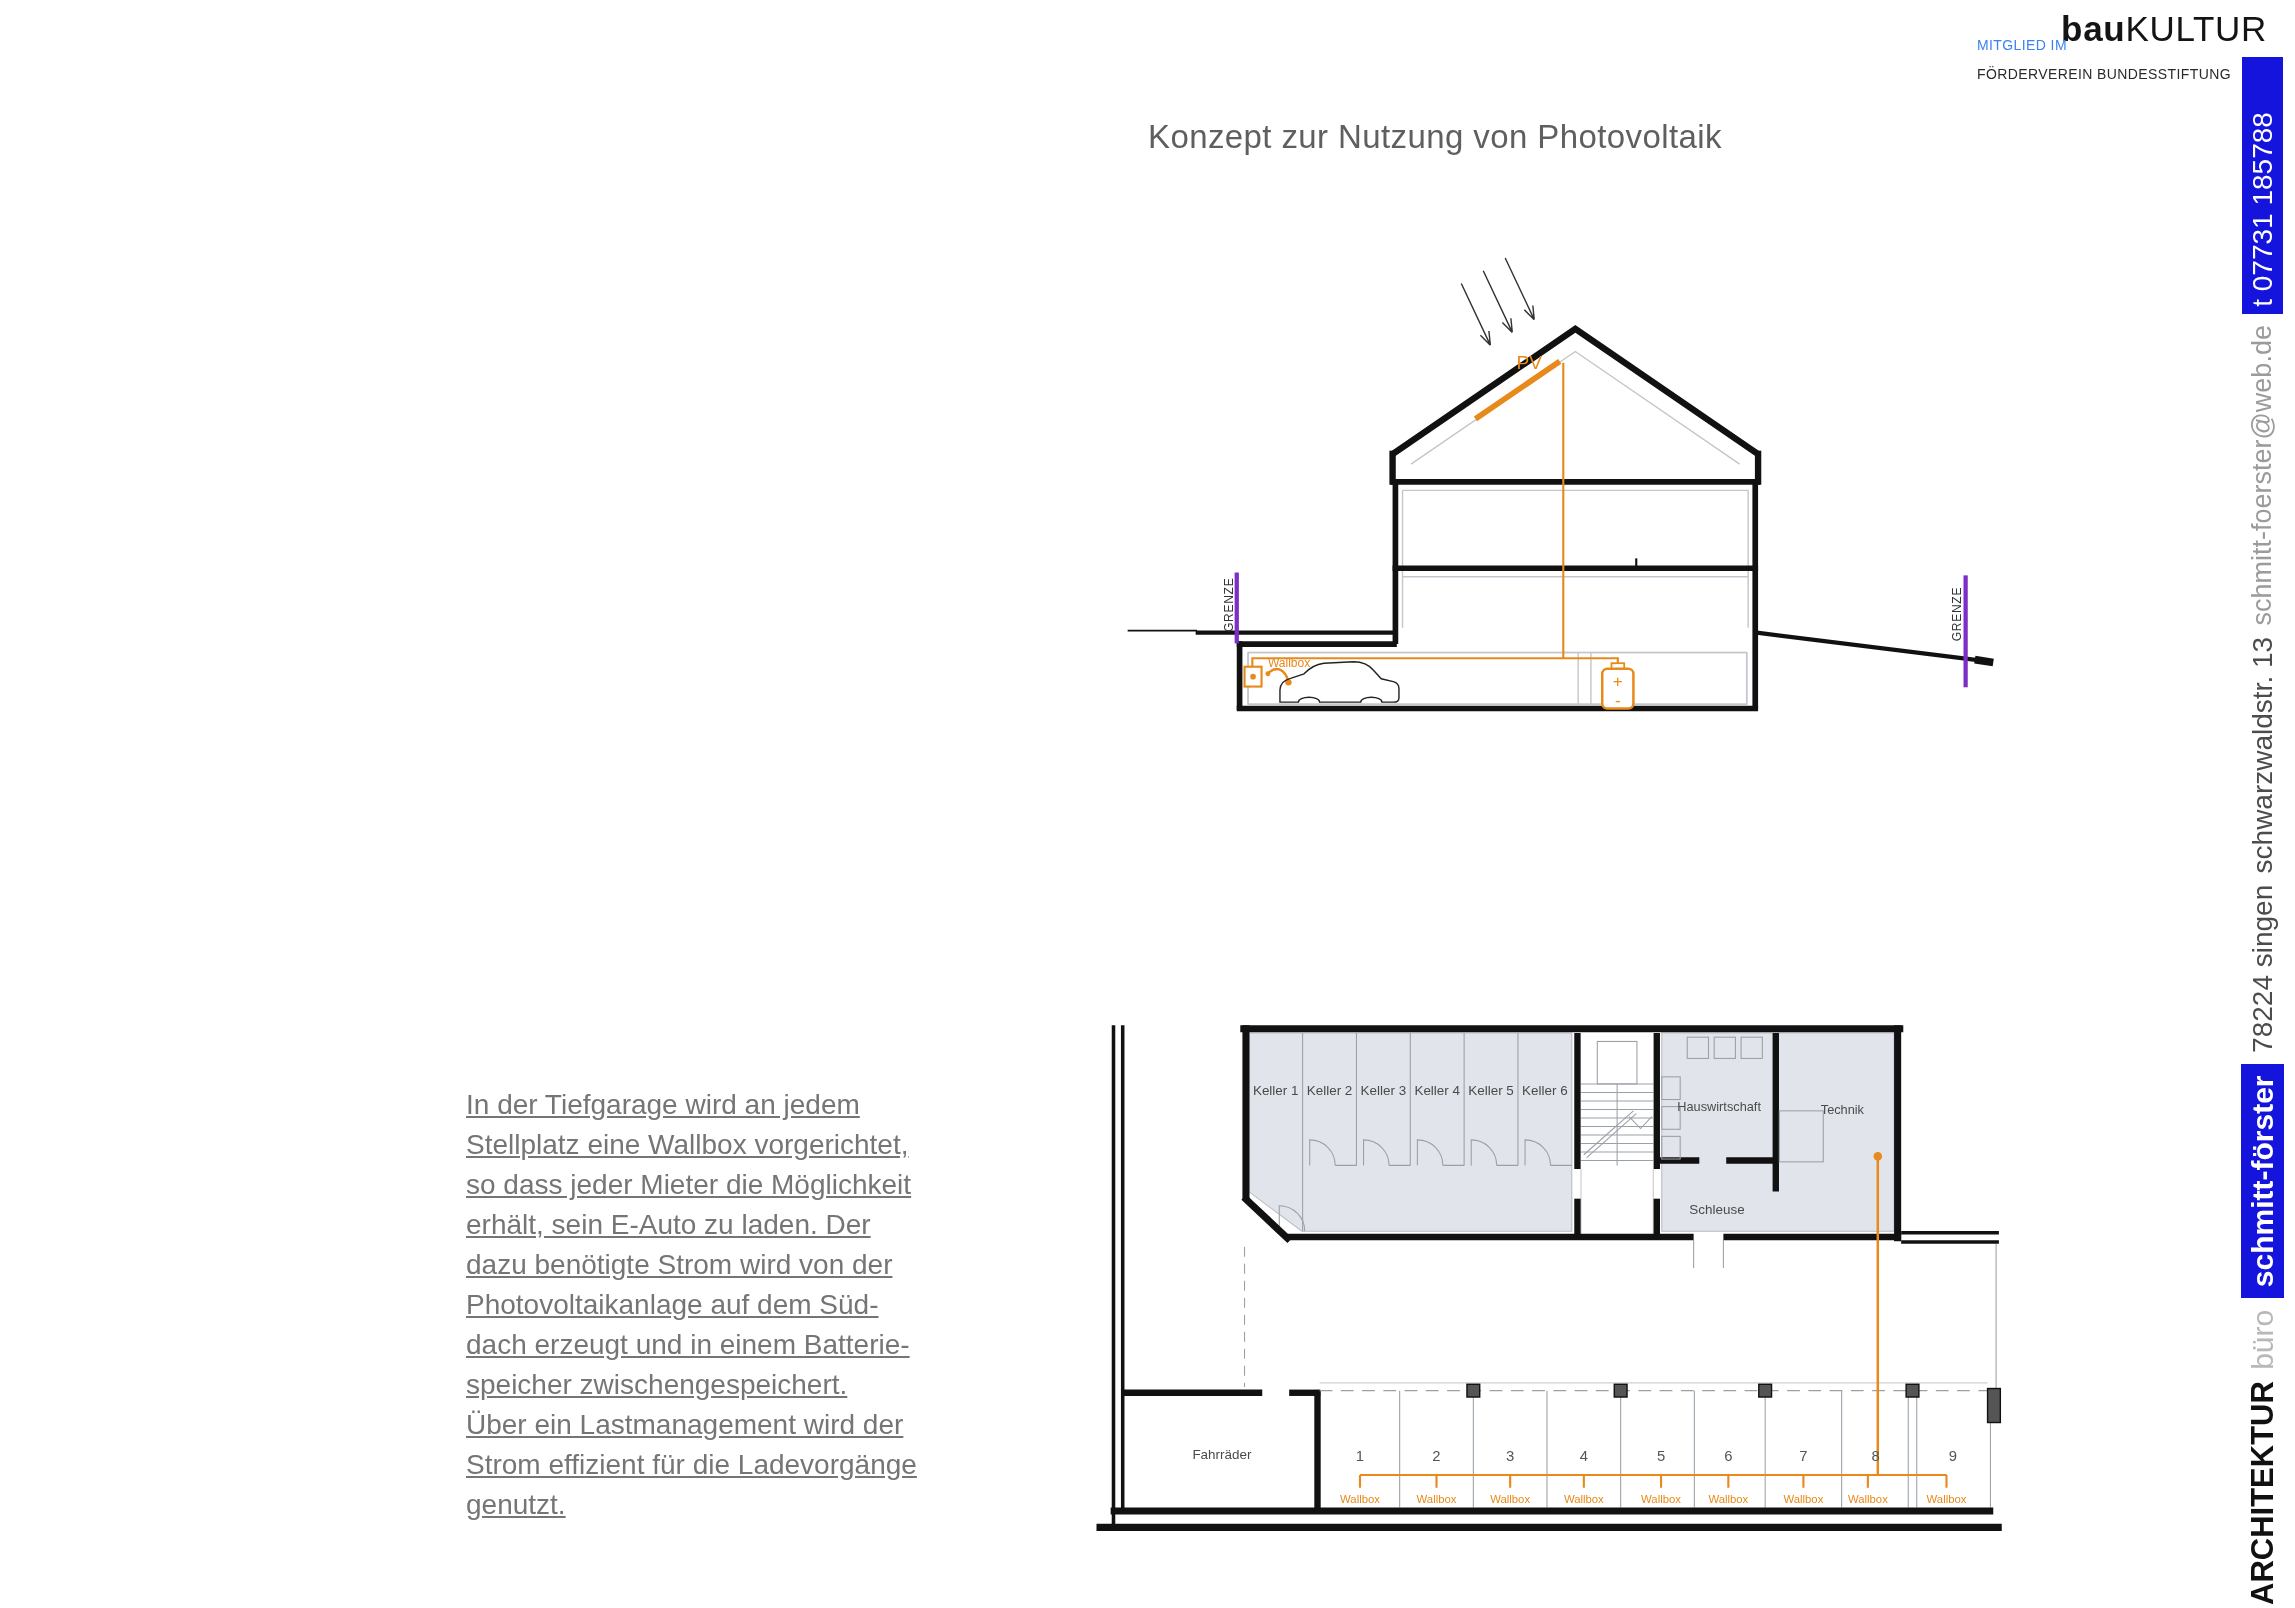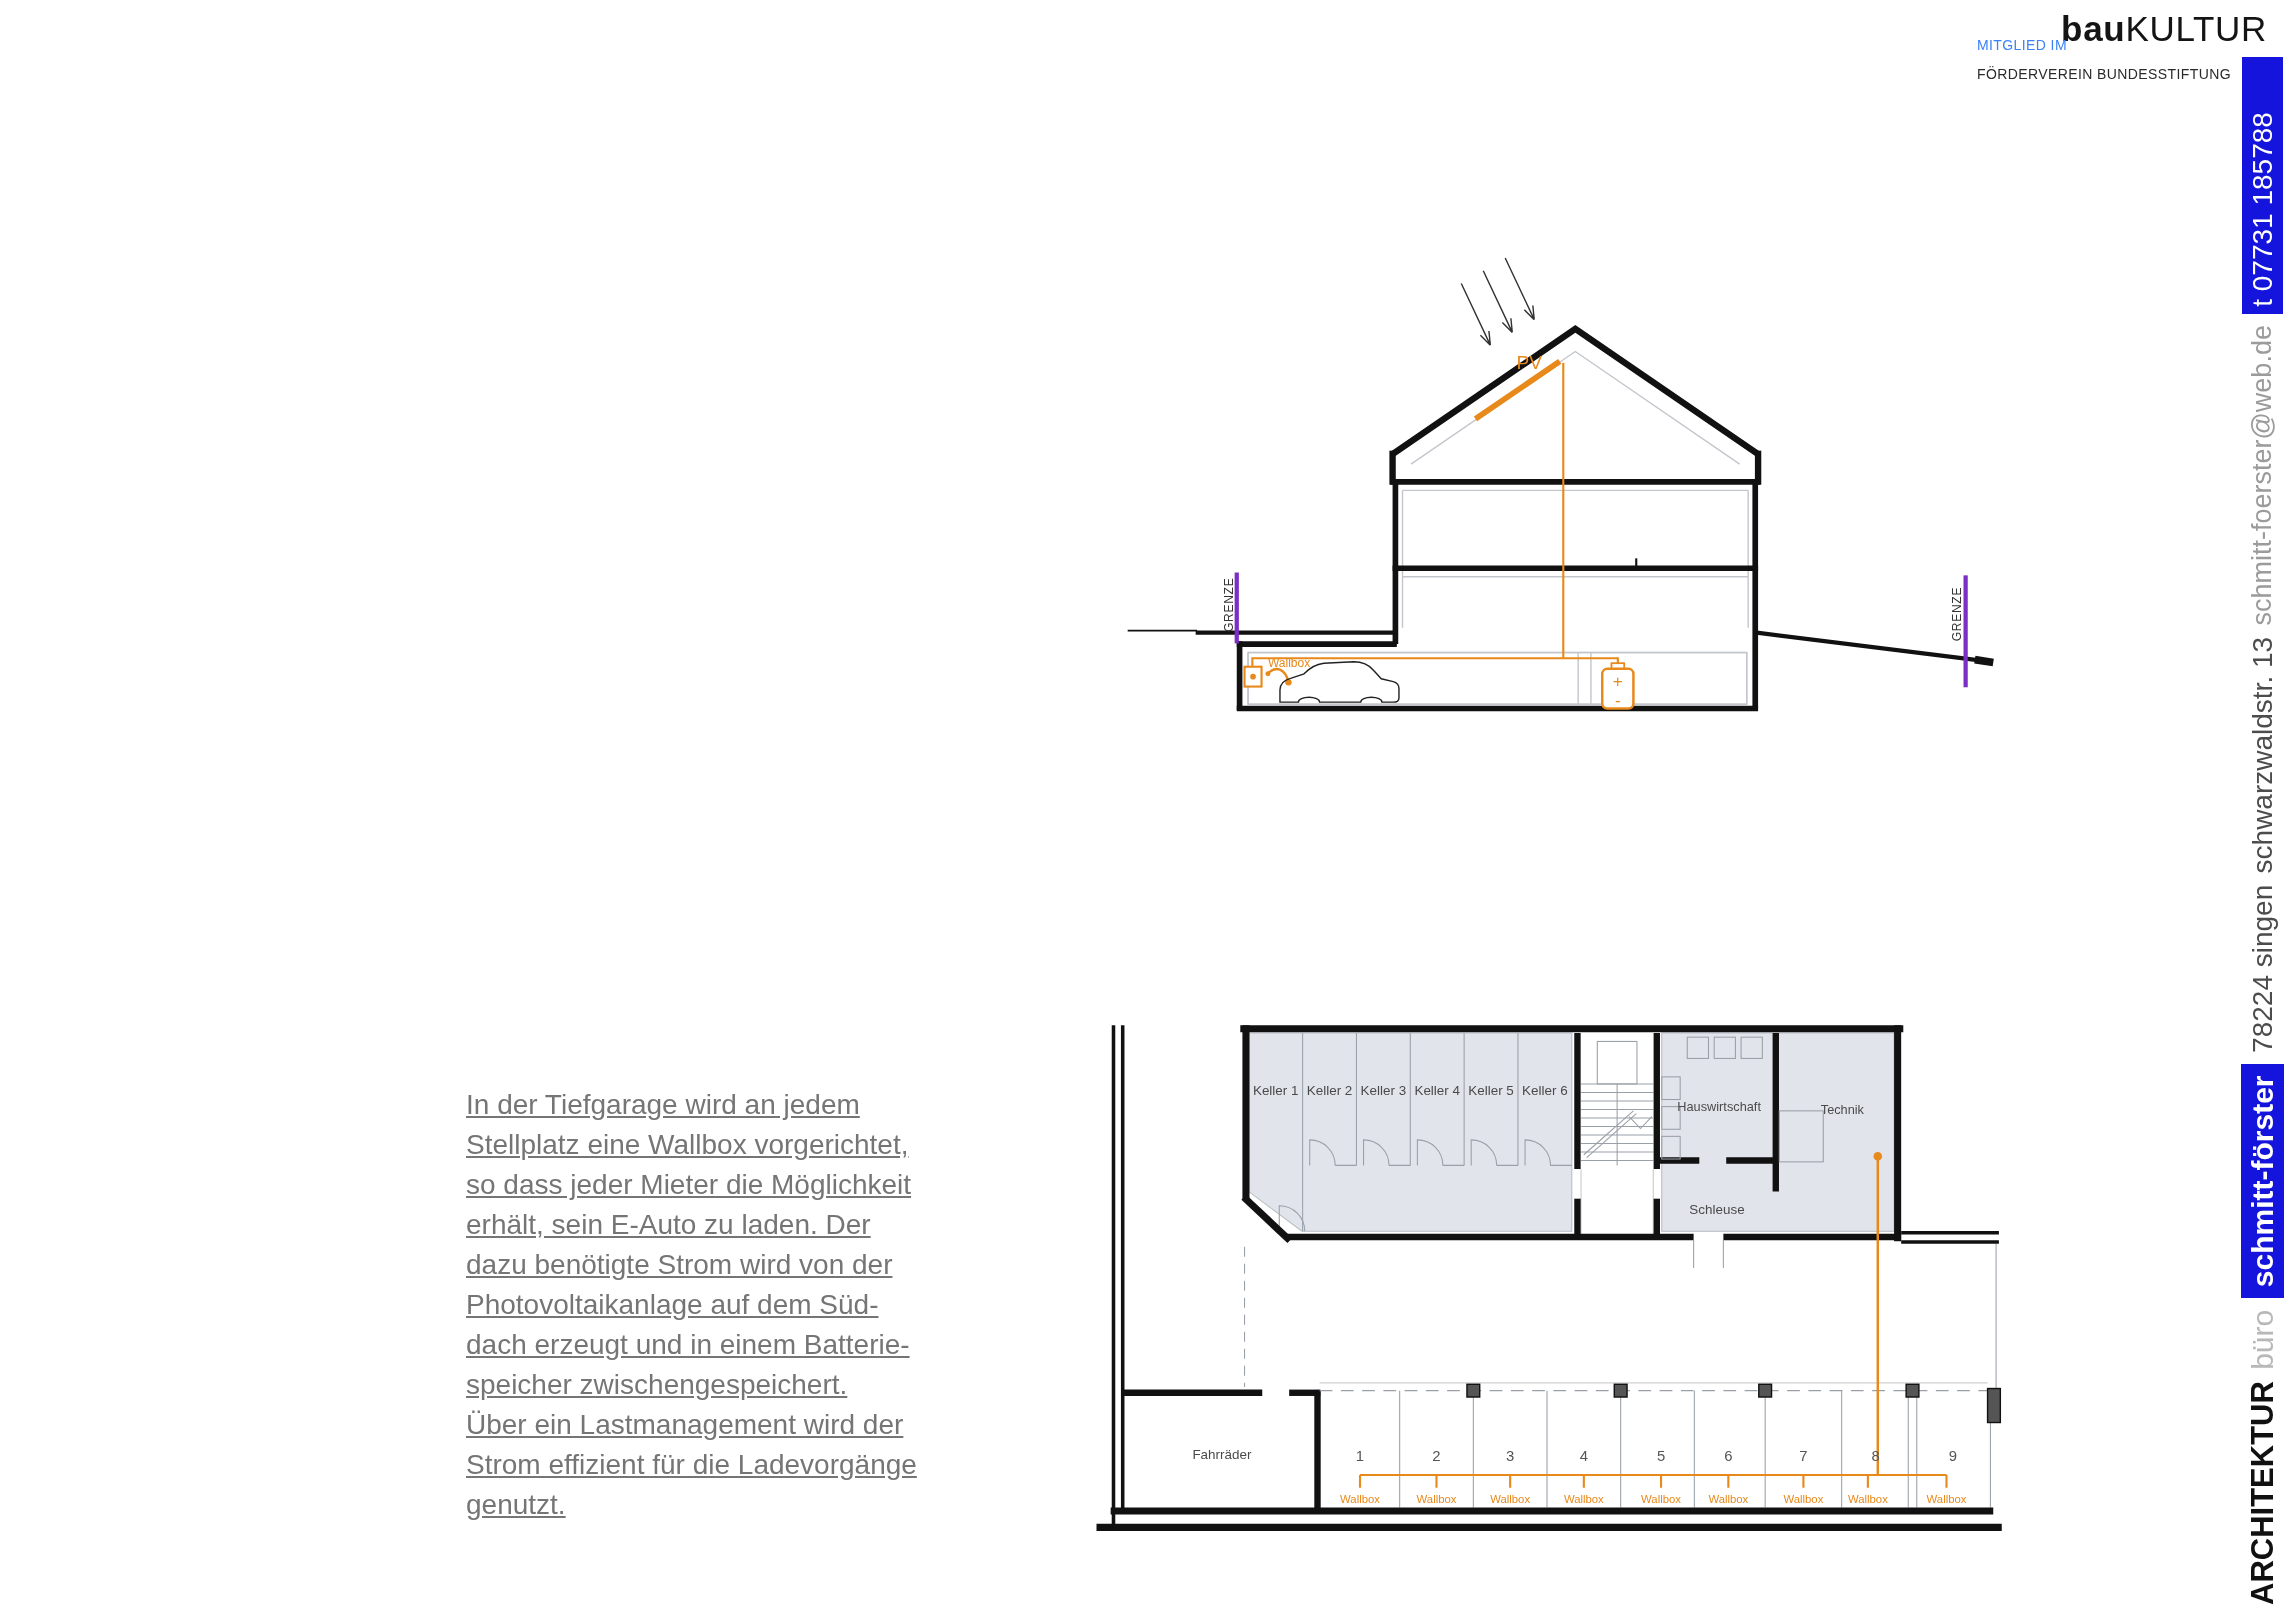--- a/index.html
+++ b/index.html
@@ -45,20 +45,21 @@
   <div class="sidebar">
     <span class="sb-arch">ARCHITEKTUR</span>
     <span class="sb-buero">büro</span>
     <span class="sb-chip">schmitt-förster</span>
     <span class="sb-city">78224 singen</span>
     <span class="sb-street">schwarzwaldstr. 13</span>
     <span class="sb-email">schmitt-foerster@web.de</span>
     <span class="sb-phone">t 07731 185788</span>
   </div>
 
+  <div class="title">Konzept zur Nutzung von Photovoltaik</div>
 
   <div class="paragraph">In der Tiefgarage wird an jedem
 Stellplatz eine Wallbox vorgerichtet,
 so dass jeder Mieter die Möglichkeit
 erhält, sein E-Auto zu laden. Der
 dazu benötigte Strom wird von der
 Photovoltaikanlage auf dem Süd-
 dach erzeugt und in einem Batterie-
 speicher zwischengespeichert.
 Über ein Lastmanagement wird der

